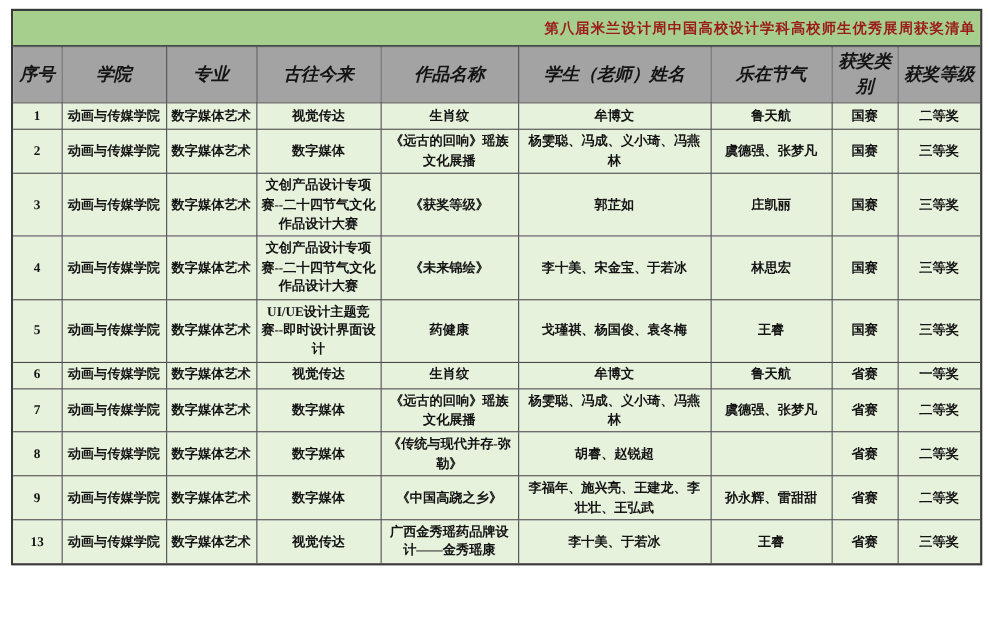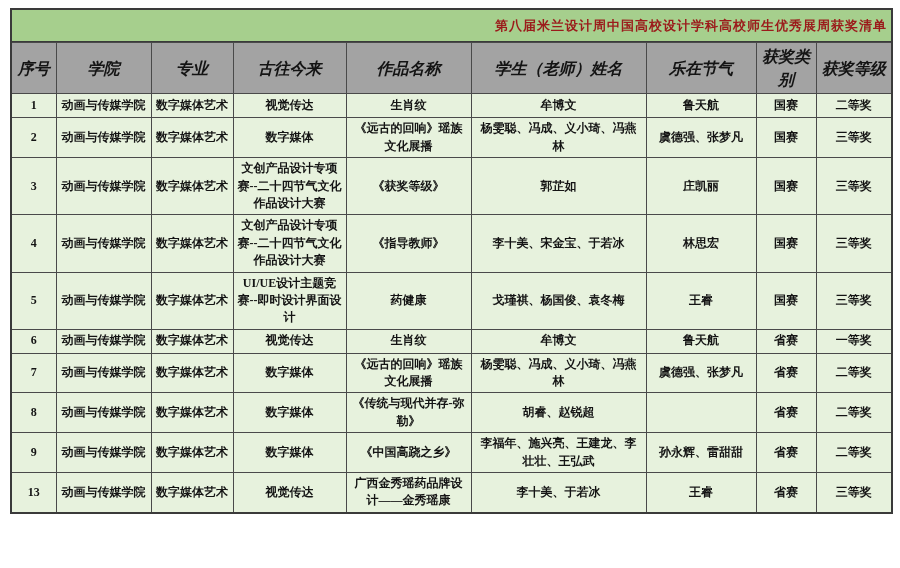--- a/index.html
+++ b/index.html
@@ -127,21 +127,21 @@
             <td>郭芷如</td>
             <td>庄凯丽</td>
             <td>国赛</td>
             <td>三等奖</td>
           </tr>
           <tr>
             <td>4</td>
             <td>动画与传媒学院</td>
             <td>数字媒体艺术</td>
             <td>文创产品设计专项赛--二十四节气文化作品设计大赛</td>
-            <td>《指导教师》</td>
+            <td>《未来锦绘》</td>
             <td>李十美、宋金宝、于若冰</td>
             <td>林思宏</td>
             <td>国赛</td>
             <td>三等奖</td>
           </tr>
           <tr>
             <td>5</td>
             <td>动画与传媒学院</td>
             <td>数字媒体艺术</td>
             <td>UI/UE设计主题竞赛--即时设计界面设计</td>

